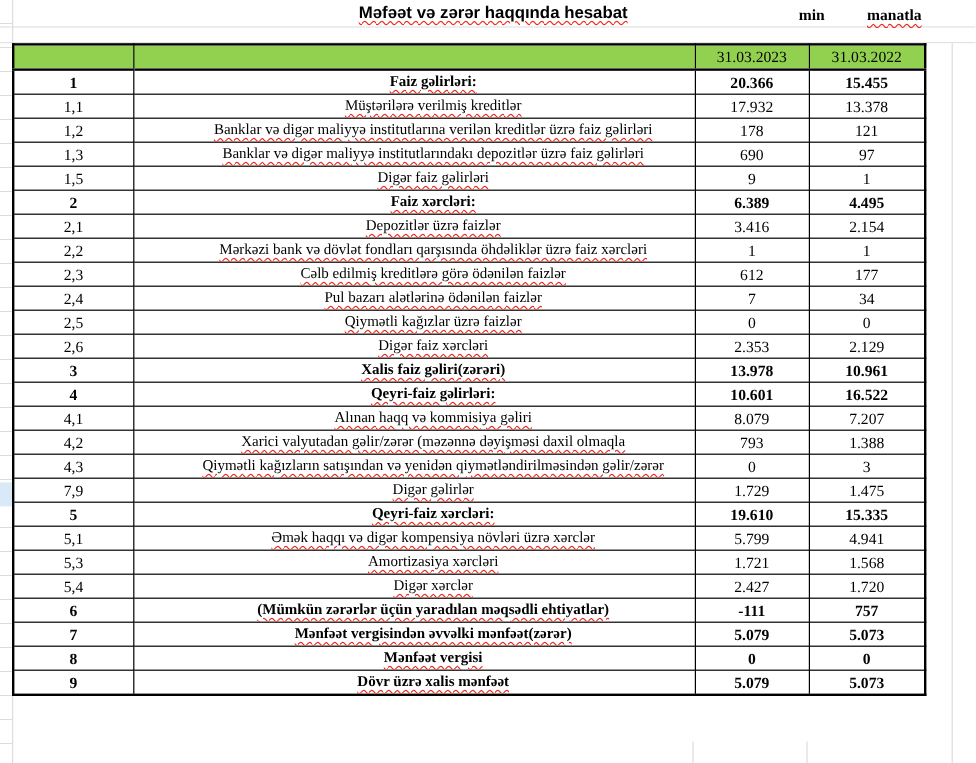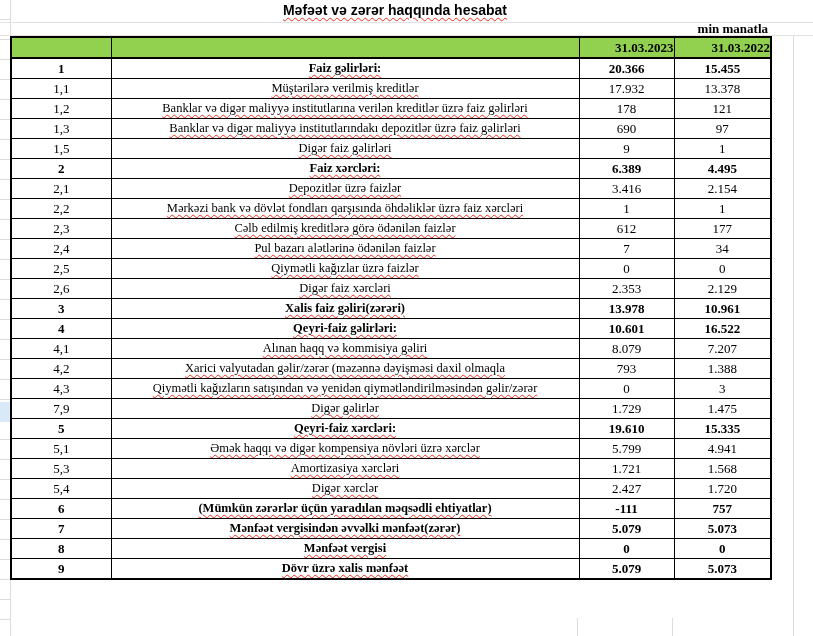--- a/index.html
+++ b/index.html
@@ -16,47 +16,48 @@
     border-right:1px solid #dcdcdc;
   }
   .gutter-highlight{position:absolute;left:0;top:402px;width:10px;height:20px;background:#d9e9f8;}
   .hline{position:absolute;left:0;width:813px;height:1px;background:#e2e2e2;}
   .vline{position:absolute;width:1px;background:#dcdcdc;}
 
   .title{
     position:absolute;left:0;top:2px;width:790px;text-align:center;
     font-family:"Liberation Sans", sans-serif;font-weight:bold;font-size:14px;
   }
-  .unit{position:absolute;top:21px;right:45px;font-weight:bold;font-size:13px;}
+  .unit{position:absolute;top:5px;right:45px;font-weight:bold;font-size:13px;}
 
   .sq{
     text-decoration-line:underline;
     text-decoration-style:wavy;
     text-decoration-color:var(--squiggle,#ee2b1e);
     text-decoration-thickness:1px;
     text-underline-offset:2px;
+    margin-left:32px;
   }
 
   table.pl{
     position:absolute;left:10px;top:36px;width:760px;
     border-collapse:collapse;table-layout:fixed;
     border:2px solid #000;
   }
   .pl col.c-no{width:100px;}
   .pl col.c-label{width:468px;}
   .pl col.c-v1{width:95px;}
   .pl col.c-v2{width:97px;}
   .pl th,.pl td{
     border:1px solid #000;padding:0;height:19px;line-height:19px;
     text-align:center;vertical-align:middle;font-size:13px;
     white-space:nowrap;overflow:hidden;
   }
   .pl thead th{
     background:var(--green,#92D050);
-    font-weight:bold;border-bottom-width:2px;text-align:right;
+    font-weight:normal;border-bottom-width:2px;
   }
   .pl td.label{font-size:12.5px;}
   .pl tr.bold td{font-weight:bold;}
 </style>
 </head>
 <body>
 
 <div class="gutter"></div>
 <div class="gutter-highlight"></div>
 <div class="hline" style="top:22px"></div>

